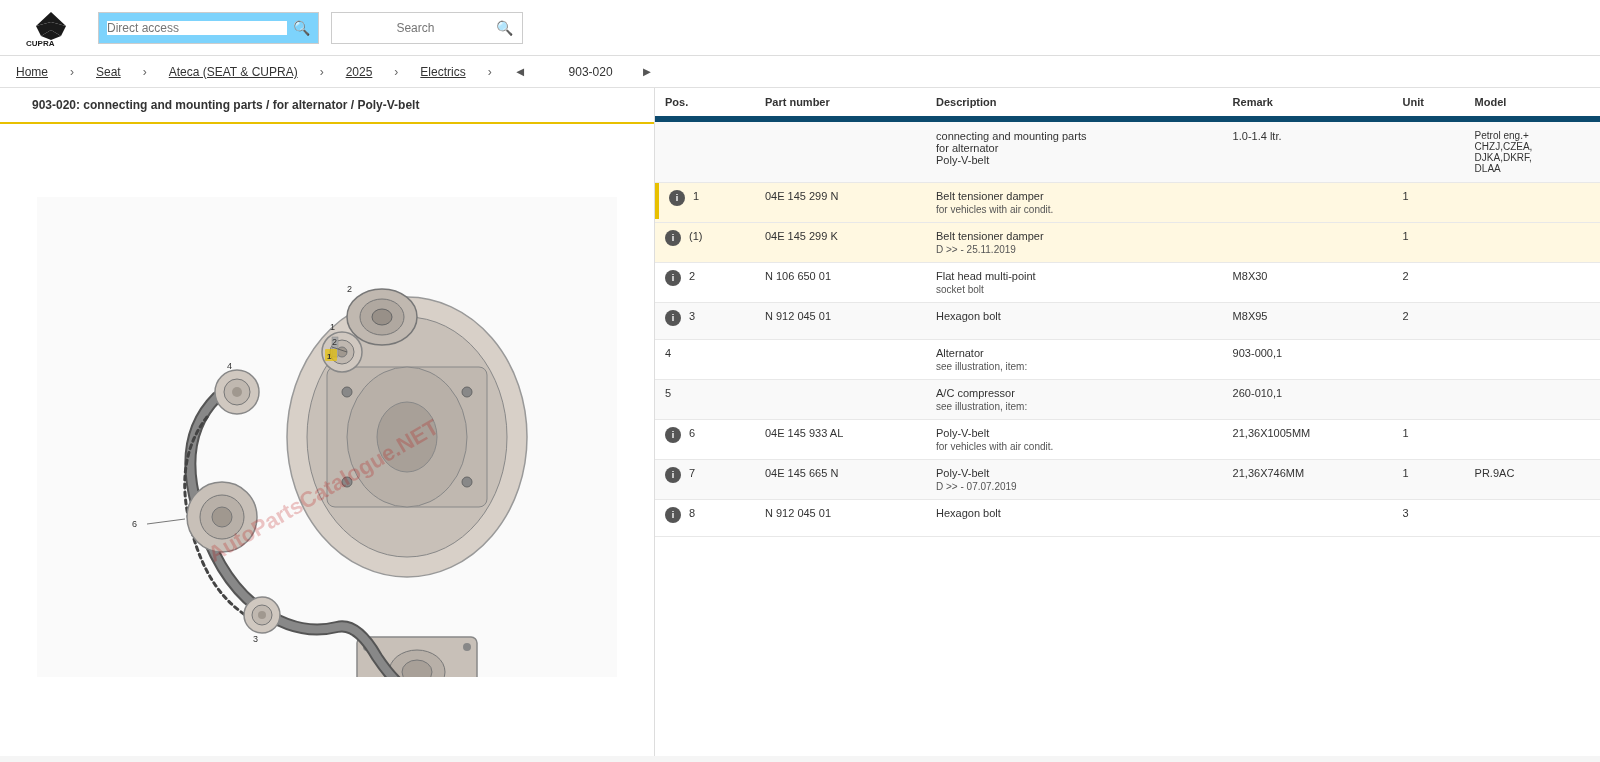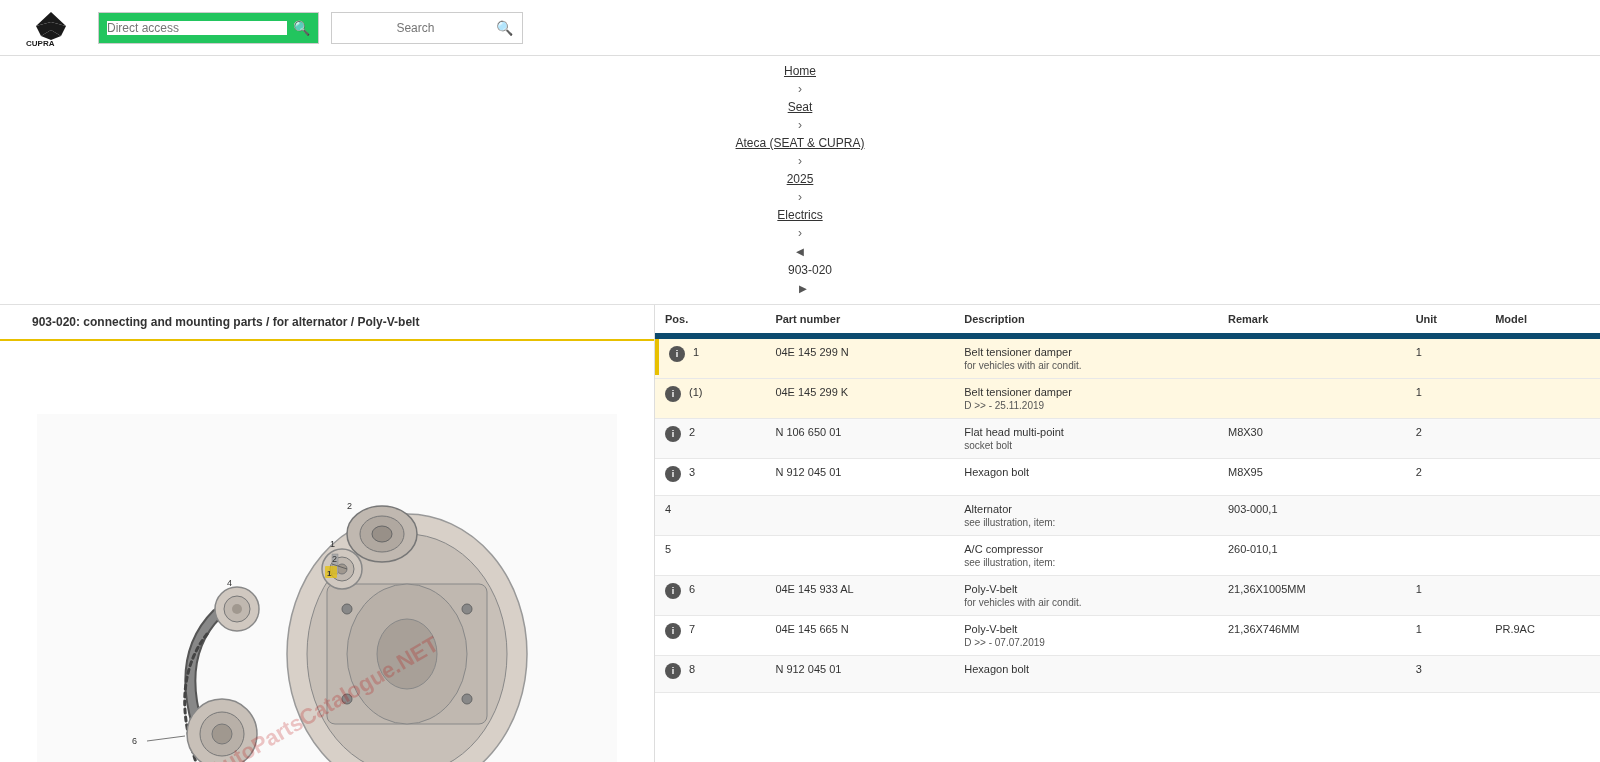--- a/index.html
+++ b/index.html
@@ -21,21 +21,21 @@
       display: flex;
       align-items: center;
       justify-content: center;
       text-decoration: underline;
     }
     .logo svg { width: 70px; height: 40px; }
     .search-bar {
       display: flex;
       align-items: center;
       border: 1px solid #ccc;
-      background: #22c55e;
+      background: #7dd3fc;
       padding: 4px 8px;
       gap: 6px;
       height: 32px;
     }
     .search-bar input {
       border: none;
       outline: none;
       font-size: 12px;
       width: 180px;
       color: #999;
@@ -56,24 +56,23 @@
       width: 150px;
       text-align: center;
     }
 
     
     .breadcrumb {
       background: #fff;
       padding: 8px 16px;
       display: flex;
       align-items: center;
-      gap: 4px;
+      gap: 22px;
       font-size: 12px;
       border-bottom: 1px solid #e0e0e0;
-      flex-direction: column;
     }
     .breadcrumb a { color: #333; text-decoration: underline; }
     .breadcrumb .sep { color: #666; }
     .breadcrumb .nav-arrow {
       cursor: pointer;
       color: #555;
       font-size: 13px;
     }
     .breadcrumb .part-number { margin-left: 20px; }
     .breadcrumb .nav-arrow-right { margin-left: 6px; }
@@ -297,20 +296,33 @@
           <th>Pos.</th>
           <th>Part number</th>
           <th>Description</th>
           <th>Remark</th>
           <th>Unit</th>
           <th>Model</th>
         </tr>
       </thead>
       <tbody id="parts-tbody">
 
+        <tr class="header-row-info">
+          <td></td>
+          <td></td>
+          <td style="white-space:pre-line;">connecting and mounting parts
+for alternator
+Poly-V-belt</td>
+          <td>1.0-1.4 ltr.</td>
+          <td></td>
+          <td style="white-space:pre-line; font-size:10px;">Petrol eng.+
+CHZJ,CZEA,
+DJKA,DKRF,
+DLAA</td>
+        </tr>
       <tr class="highlighted">
             <td style="padding: 0px;">
               <div style="display: flex; align-items: stretch; min-height: 36px;">
                 <div style="width: 4px; background: rgb(232, 192, 0); flex-shrink: 0;"></div>
                 <div style="padding: 7px 10px; display: flex; align-items: flex-start; gap: 4px;">
                   <span class="info-btn">i</span>
                   <span>1</span>
                 </div>
               </div>
             </td>

